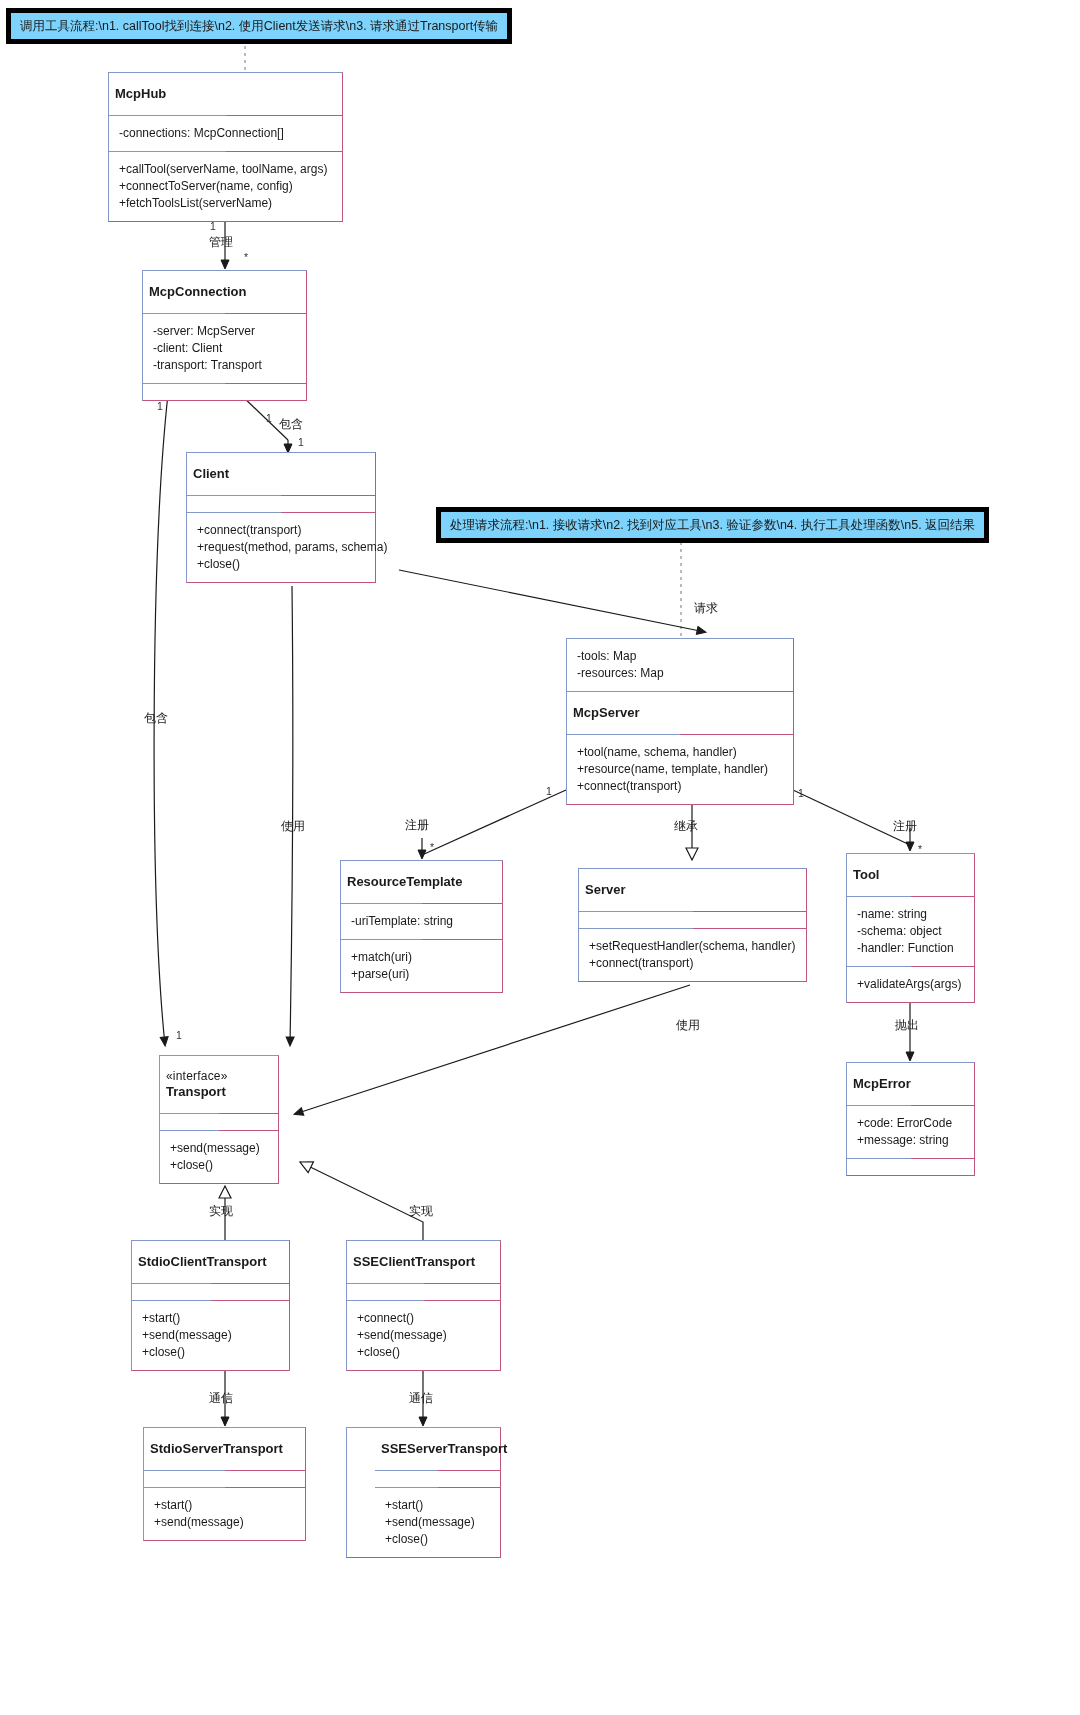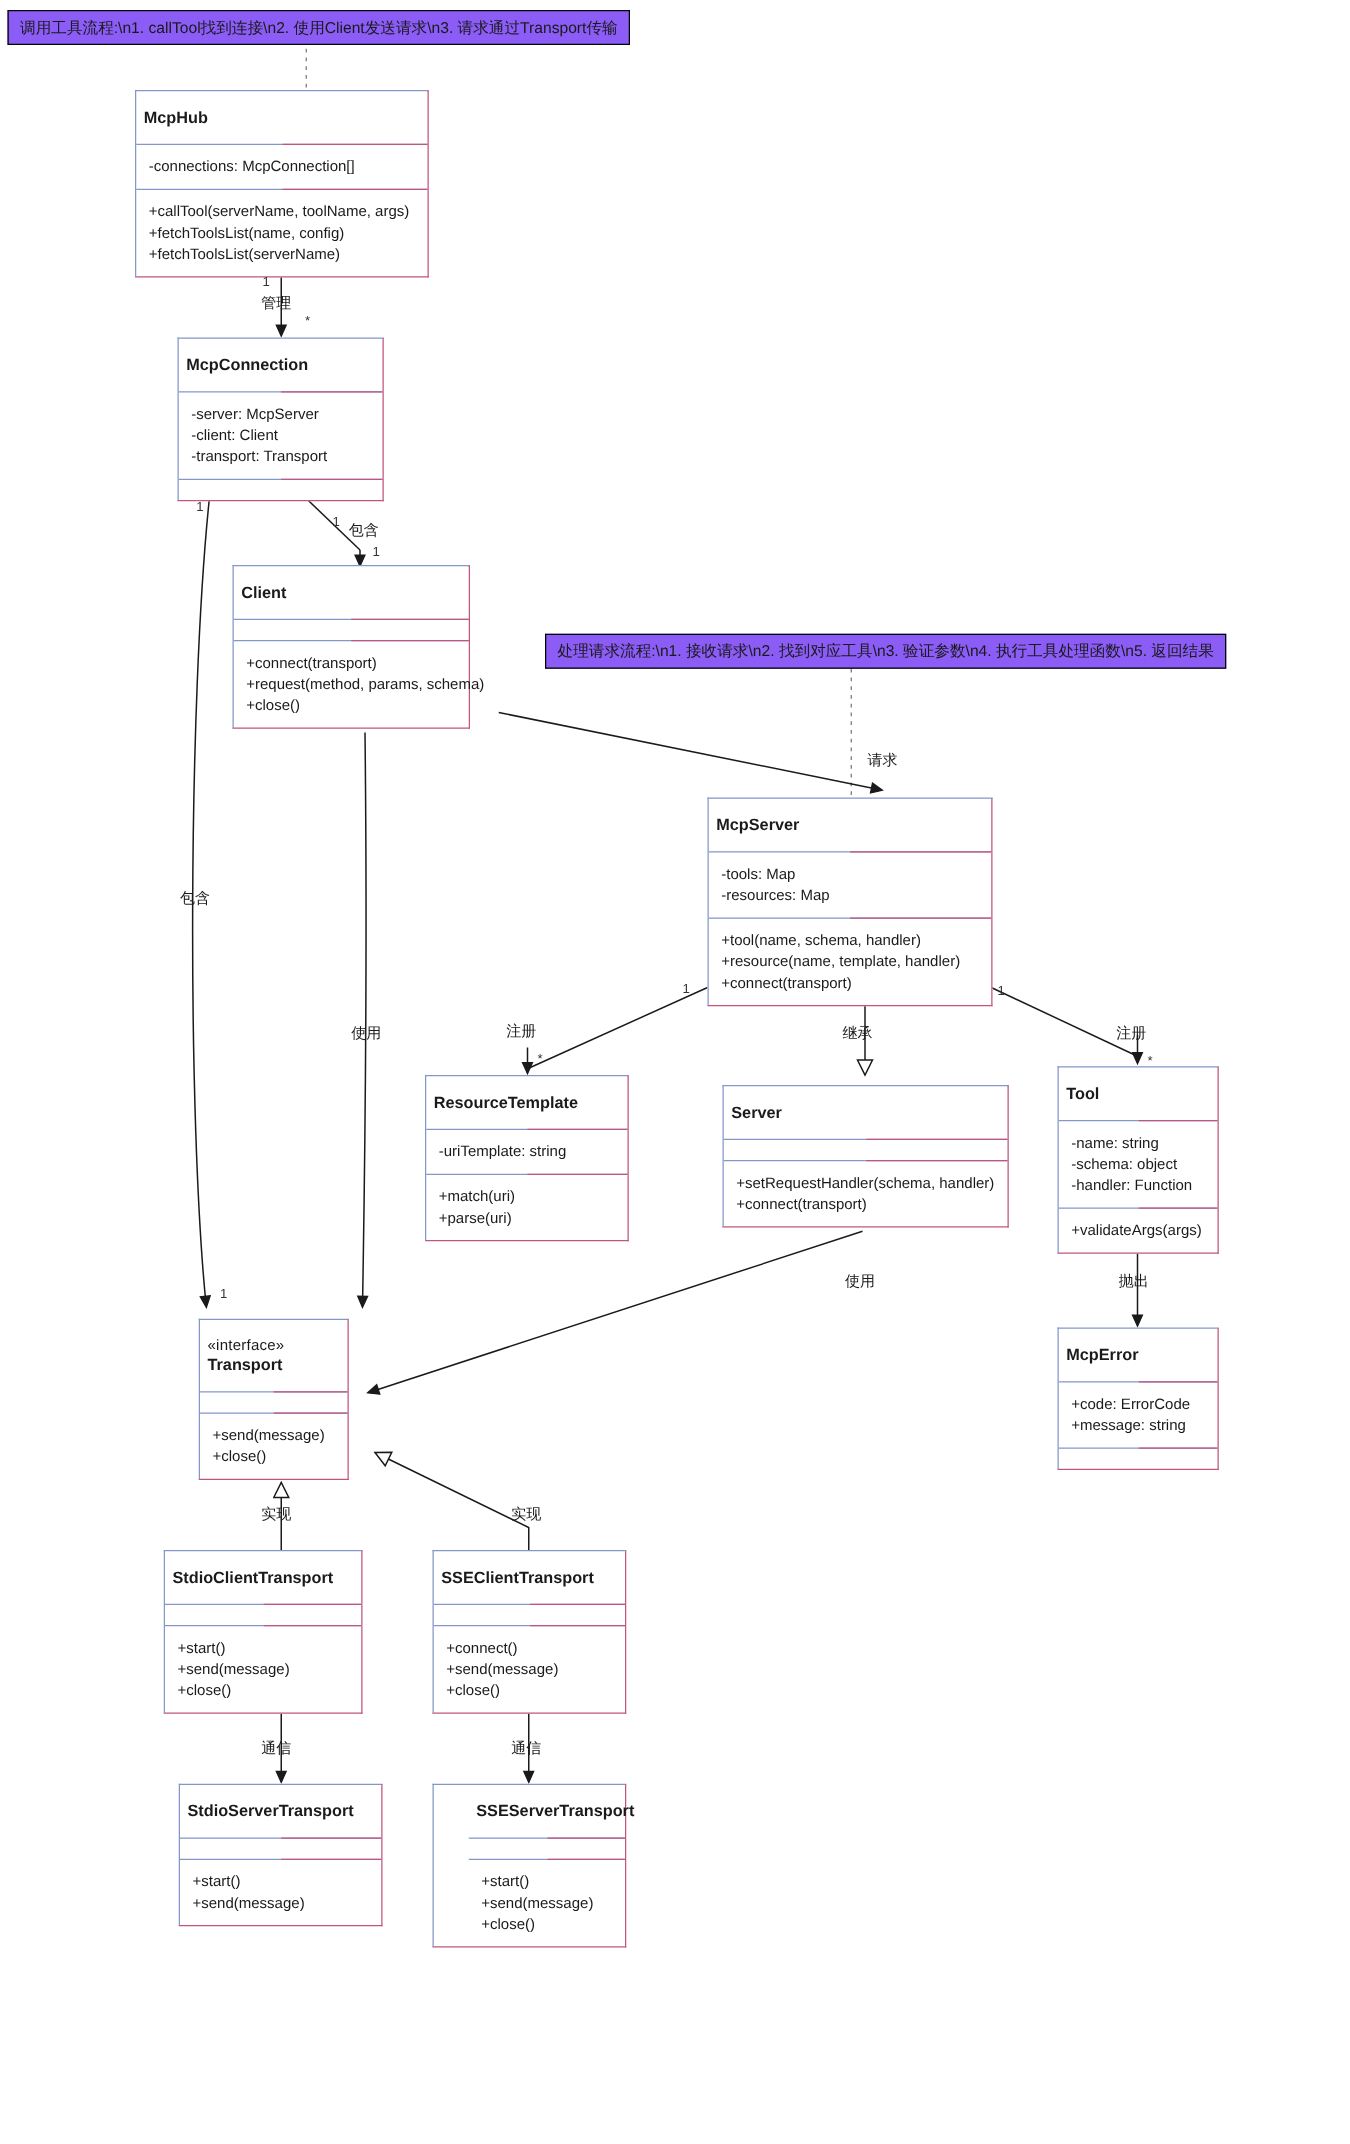--- a/index.html
+++ b/index.html
@@ -77,22 +77,22 @@
     height: 17px;
   }
   .cls-rows div {
     white-space: nowrap;
   }
 
   
   .uml-note {
     position: absolute;
     box-sizing: border-box;
-    background: #8b5cf6;
-    border: 1px solid #000000;
+    background: #7dd3fc;
+    border: 5px solid #000000;
     font-size: 12.5px;
     padding: 5px 9px;
     white-space: nowrap;
     line-height: 1.3;
   }
 
   
   .edge-label {
     position: absolute;
     font-size: 12px;
@@ -168,21 +168,21 @@
 
   <div class="uml-class" style="left:108px; top:72px; width:235px;">
     <div class="sec cls-title">
       <span>McpHub</span>
     </div>
     <div class="sec cls-rows">
       <div>-connections: McpConnection[]</div>
     </div>
     <div class="sec cls-rows">
       <div>+callTool(serverName, toolName, args)</div>
-      <div>+fetchToolsList(name, config)</div>
+      <div>+connectToServer(name, config)</div>
       <div>+fetchToolsList(serverName)</div>
     </div>
   </div>
 
   <div class="uml-class" style="left:142px; top:270px; width:165px;">
     <div class="sec cls-title">
       <span>McpConnection</span>
     </div>
     <div class="sec cls-rows">
       <div>-server: McpServer</div>
@@ -198,26 +198,26 @@
     </div>
     <div class="sec cls-rows empty"></div>
     <div class="sec cls-rows">
       <div>+connect(transport)</div>
       <div>+request(method, params, schema)</div>
       <div>+close()</div>
     </div>
   </div>
 
   <div class="uml-class" style="left:566px; top:638px; width:228px;">
-    <div class="sec cls-title">
-      <span>McpServer</span>
-    </div>
     <div class="sec cls-rows">
       <div>-tools: Map</div>
       <div>-resources: Map</div>
+    </div>
+    <div class="sec cls-title">
+      <span>McpServer</span>
     </div>
     <div class="sec cls-rows">
       <div>+tool(name, schema, handler)</div>
       <div>+resource(name, template, handler)</div>
       <div>+connect(transport)</div>
     </div>
   </div>
 
   <div class="uml-class" style="left:340px; top:860px; width:163px;">
     <div class="sec cls-title">

